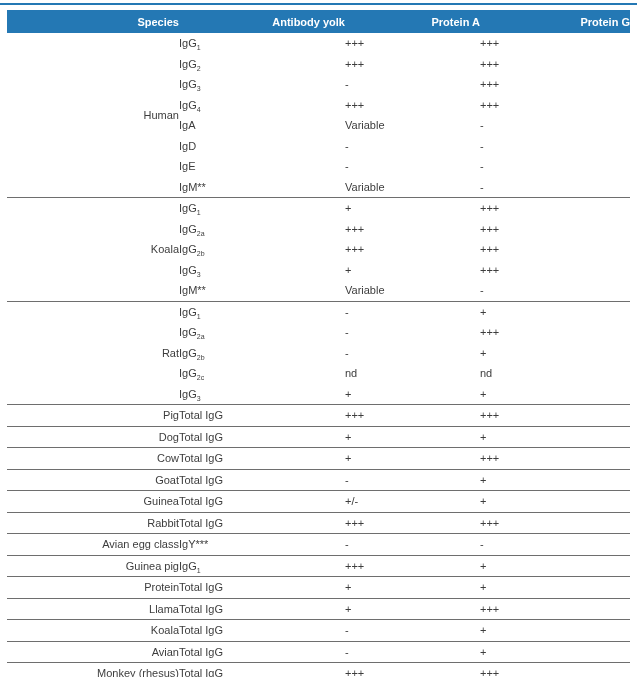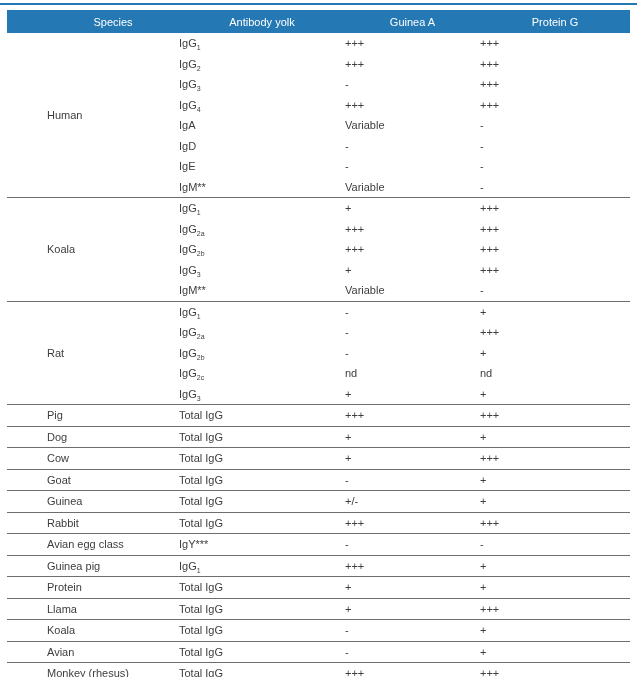--- a/index.html
+++ b/index.html
@@ -22,35 +22,35 @@
     font-size:11px;
     border-bottom:1.5px solid var(--rule);
   }
   col.c-species{width:172px;}
   col.c-antibody{width:166px;}
   col.c-proteina{width:135px;}
   col.c-proteing{width:150px;}
   thead th{
     background:var(--accent);
     color:#ffffff;
-    font-weight:normal;
-    text-align:center;
+    font-weight:bold;
+    text-align:right;
     height:23px;
     padding:0;
     font-size:11px;
     margin-top:32px;
   }
   th.first, td.first{padding-left:40px;}
   tbody td{
     height:20.5px;
     padding:0;
     vertical-align:middle;
     text-align:left;
   }
-  td.species{vertical-align:middle;}
+  td.species{vertical-align:middle;text-align:right;}
   tbody + tbody{border-top:1.5px solid var(--rule);}
   .ab-sub{
     font-size:7px;
     position:relative;
     top:3px;
     letter-spacing:0;
   }
   .ab-sup{font-size:11px;}
 </style>
 </head>
@@ -62,21 +62,21 @@
   <colgroup>
     <col class="c-species">
       <col class="c-antibody">
       <col class="c-proteina">
       <col class="c-proteing">
   </colgroup>
   <thead>
     <tr>
       <th class="first">Species</th>
       <th>Antibody yolk</th>
-      <th>Guinea A</th>
+      <th>Protein A</th>
       <th>Protein G</th>
     </tr>
   </thead>
 <tbody>
       <tr>
         <td class="first species" rowspan="8">Human</td>
         <td><span>IgG</span><span class="ab-sub">1</span></td>
         <td>+++</td>
         <td>+++</td>
       </tr>

